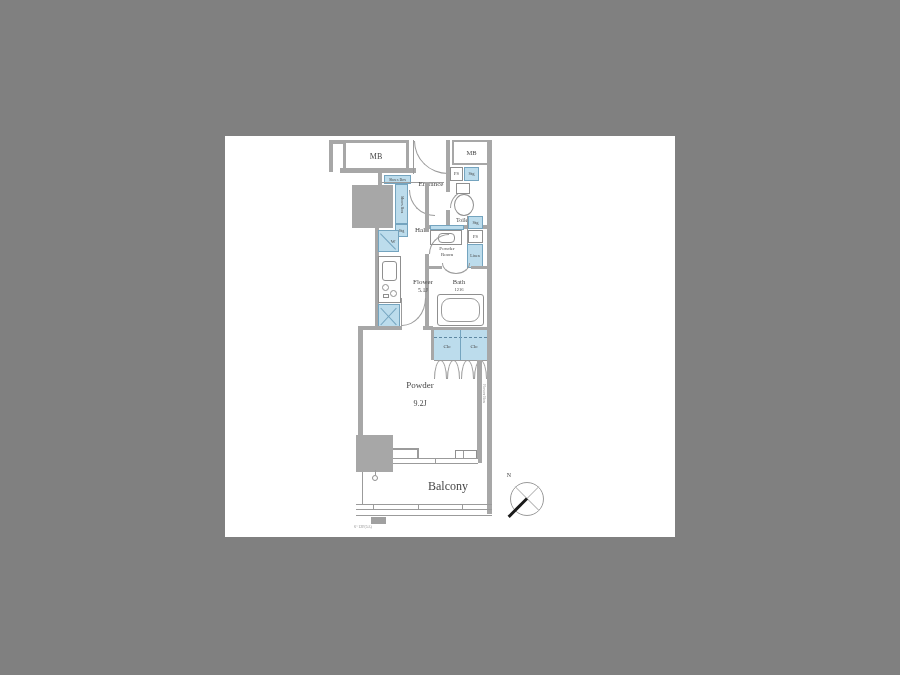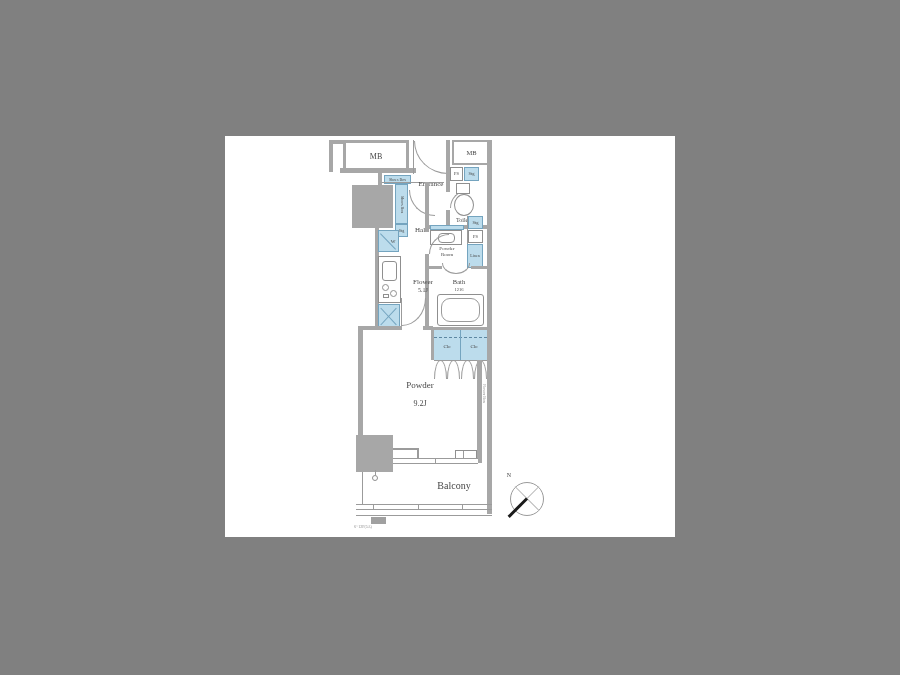--- a/index.html
+++ b/index.html
@@ -162,21 +162,21 @@
     <div class="a box" style="left:230px;top:314px;width:22px;height:13px">
       <div class="a thin" style="left:7px;top:0;width:1px;height:13px"></div>
     </div>
 
     <div class="a" style="left:168px;top:322px;width:85px;height:6px;border-top:1px solid #9b9b9b;border-bottom:1px solid #9b9b9b;background:#fff"></div>
     <div class="a thin" style="left:210px;top:322px;width:1px;height:6px"></div>
 
     <div class="a thin" style="left:137px;top:336px;width:1px;height:33px"></div>
     <div class="a" style="left:147px;top:339px;width:6px;height:6px;border:1px solid #8f8f8f;border-radius:50%;background:#fff"></div>
     <div class="a thin" style="left:150px;top:334px;width:1px;height:5px"></div>
-    <div class="a lbl" style="left:189px;top:344px;width:80px;font-size:10px">Balcony</div>
+    <div class="a lbl" style="left:183px;top:344px;width:80px;font-size:12px">Balcony</div>
     <div class="a thin" style="left:131px;top:368px;width:136px;height:1px"></div>
     <div class="a thin" style="left:131px;top:373px;width:136px;height:1px"></div>
     <div class="a thin" style="left:148px;top:368px;width:1px;height:6px"></div>
     <div class="a thin" style="left:193px;top:368px;width:1px;height:6px"></div>
     <div class="a thin" style="left:237px;top:368px;width:1px;height:6px"></div>
     <div class="a thin" style="left:131px;top:379px;width:136px;height:1px"></div>
     <div class="a" style="left:146px;top:381px;width:15px;height:7px;background:#a0a0a0"></div>
     <div class="a lbl" style="left:129px;top:389px;width:48px;font-size:4px;color:#8a8a8a;text-align:left">6~12F(5A)</div>
 
     <div class="a" style="left:285px;top:346px;width:34px;height:34px;border:1px solid #9b9b9b;border-radius:50%"></div>

